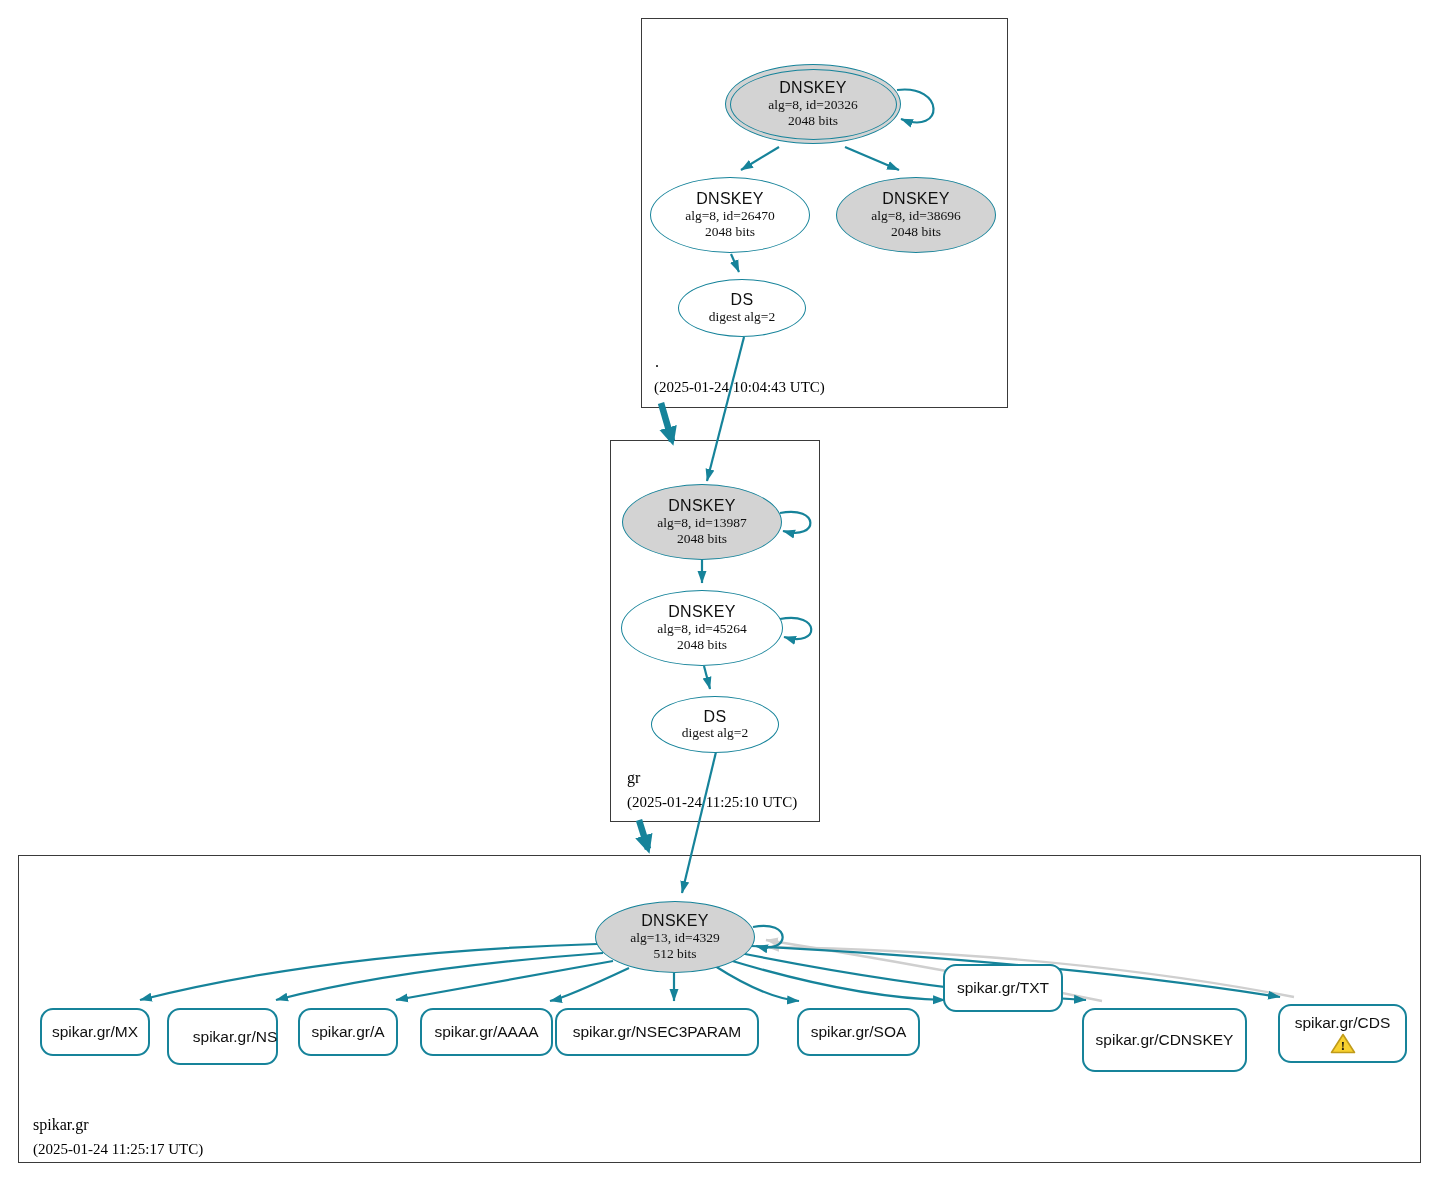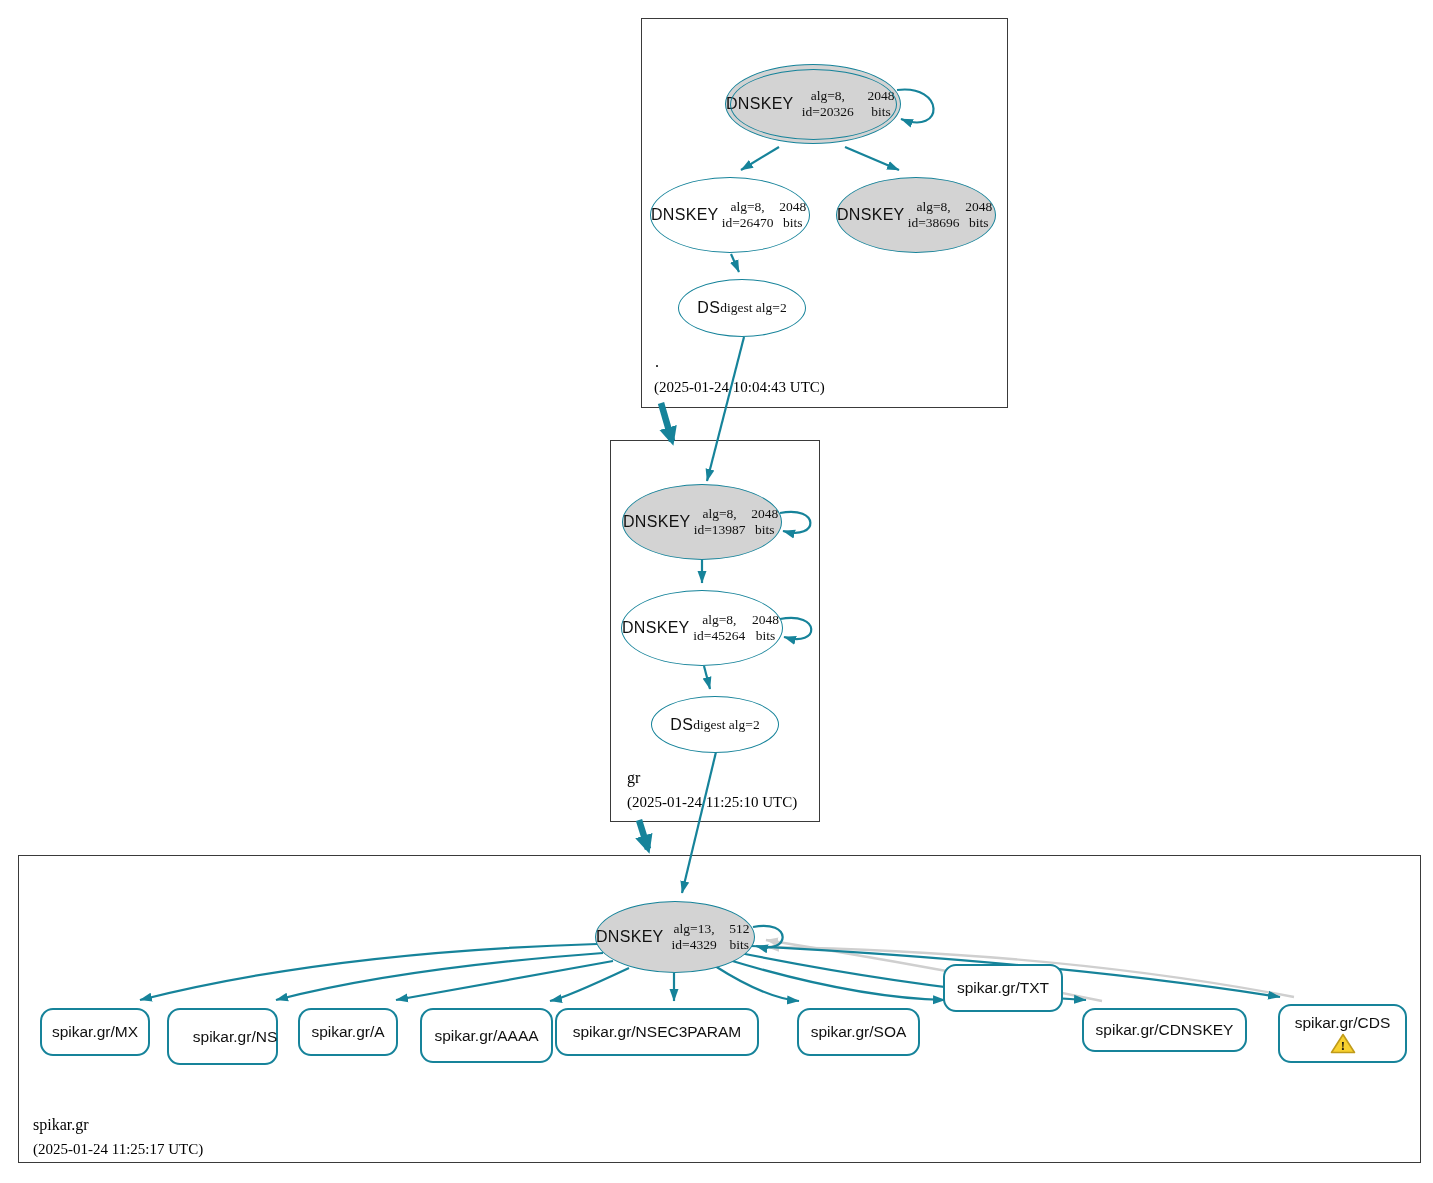--- a/index.html
+++ b/index.html
@@ -14,21 +14,21 @@
     position:absolute; font-family:"Liberation Serif", serif; font-size:16px; color:#000;
     white-space:nowrap;
   }
   .zone-ts {
     position:absolute; font-family:"Liberation Serif", serif; font-size:15px; color:#000;
     white-space:nowrap;
   }
   svg.edges { position:absolute; left:0; top:0; pointer-events:none; }
   .node {
     position:absolute; box-sizing:border-box; border:1.8px solid #16839a; border-radius:50%;
-    background:#fff; display:flex; flex-direction:row; align-items:center; justify-content:center;
+    background:#fff; display:flex; flex-direction:column; align-items:center; justify-content:center;
     text-align:center;
   }
   .node.sep { background:#d3d3d3; }
   .node.double::before {
     content:""; position:absolute; inset:3.5px; border:1.8px solid #16839a; border-radius:50%;
     pointer-events:none;
   }
   .node .t1 { font-size:16px; color:#101010; line-height:1.12; letter-spacing:0.3px; }
   .node .t2 { font-family:"Liberation Serif", serif; font-size:13.5px; color:#101010; line-height:1.18; }
   .rrset {
@@ -153,33 +153,33 @@
 
   <div class="rrset" style="left:40px;  top:1008px; width:110px; height:48px;">
     <span>spikar.gr/MX</span>
   </div>
   <div class="rrset" style="left:167px; top:1008px; width:111px; height:57px;padding-left:25px;">
     <span>spikar.gr/NS</span>
   </div>
   <div class="rrset" style="left:298px; top:1008px; width:100px; height:48px;">
     <span>spikar.gr/A</span>
   </div>
-  <div class="rrset" style="left:420px; top:1008px; width:133px; height:55px;">
+  <div class="rrset" style="left:420px; top:1008px; width:133px; height:48px;">
     <span>spikar.gr/AAAA</span>
   </div>
   <div class="rrset" style="left:555px; top:1008px; width:204px; height:48px;">
     <span>spikar.gr/NSEC3PARAM</span>
   </div>
   <div class="rrset" style="left:797px; top:1008px; width:123px; height:48px;">
     <span>spikar.gr/SOA</span>
   </div>
   <div class="rrset" style="left:943px; top:964px; width:120px; height:48px;">
     <span>spikar.gr/TXT</span>
   </div>
-  <div class="rrset" style="left:1082px; top:1008px; width:165px; height:44px;">
+  <div class="rrset" style="left:1082px; top:1008px; width:165px; height:64px;">
     <span>spikar.gr/CDNSKEY</span>
   </div>
   <div class="rrset" style="left:1278px; top:1004px; width:129px; height:59px;">
     <span>spikar.gr/CDS</span>
     <span class="warn">
       <svg width="26" height="21" viewBox="0 0 26 21">
         <path d="M13 1.5 L24.5 19.5 L1.5 19.5 Z" fill="#f8d12f" stroke="#c09b1a" stroke-width="1.6" stroke-linejoin="round"></path>
         <text x="13" y="17" text-anchor="middle" style="font-family:'Liberation Serif',serif; font-size:13px; font-weight:bold; fill:#111;">!</text>
       </svg>
     </span>

